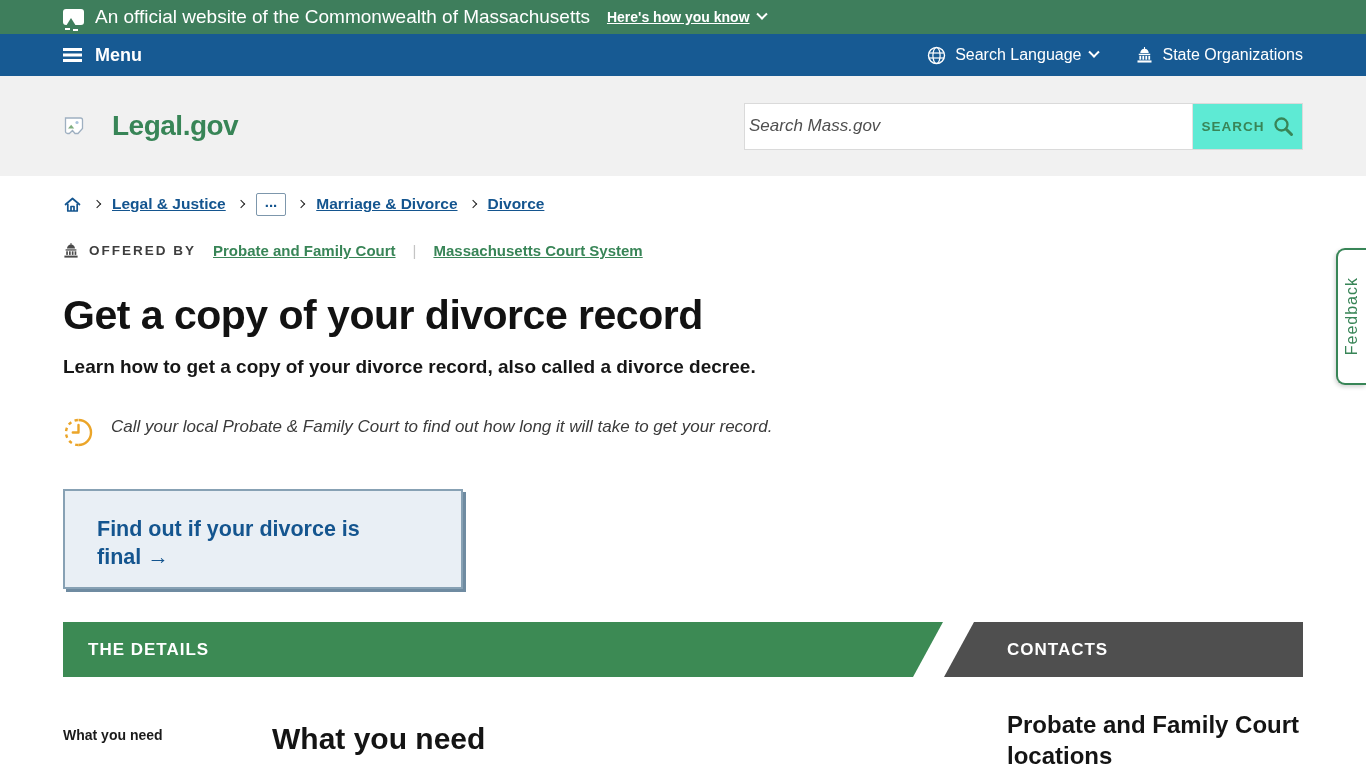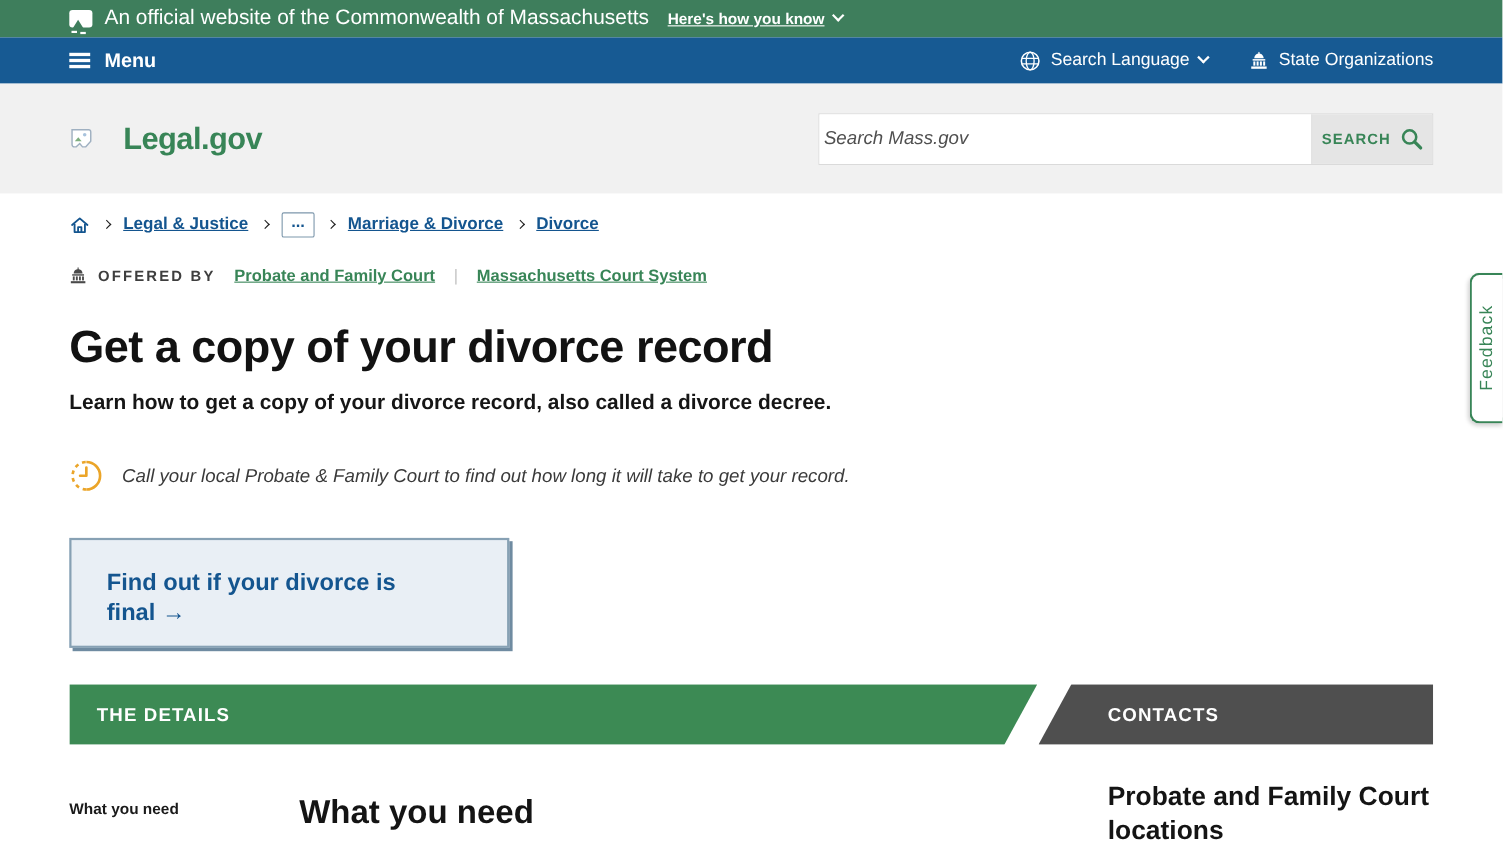--- a/index.html
+++ b/index.html
@@ -34,21 +34,21 @@
 
   
   .site-header { height:100px; background:var(--header-gray,#f1f1f1); }
   .site-header .container { height:100%; display:flex; align-items:center; justify-content:space-between; }
   .logo { display:flex; align-items:center; gap:27px; cursor:pointer; text-decoration:none; }
   .logo-text { color:var(--brand-green,#388557); font-size:28px; font-weight:700; letter-spacing:-0.5px; }
   .search-box { display:flex; width:559px; height:47px; background:#fff; border:1px solid #dadada; }
   .search-input { flex:1; border:none; outline:none; padding:0 4px; font-size:17px;
                   font-family:"Liberation Sans", sans-serif; color:#333; }
   .search-input::placeholder { font-style:italic; color:#4f4f4f; }
-  .search-btn { width:110px; background:#e5e5e5; border:none; border-left:1px solid #e2e2e2;
+  .search-btn { width:110px; background:#5eead4; border:none; border-left:1px solid #e2e2e2;
                 display:flex; align-items:center; justify-content:center; gap:8px; cursor:pointer; }
   .search-btn span { color:var(--brand-green,#388557); font-size:13.5px; font-weight:700; letter-spacing:1px; }
 
   
   main { background:#fff; }
   .breadcrumb { display:flex; align-items:center; gap:11px; padding-top:16px; height:40px; }
   .crumb-sep { display:inline-block; width:6px; height:6px; border-right:1.6px solid #1e1e1e;
                border-bottom:1.6px solid #1e1e1e; transform:rotate(-45deg); margin:0 1px; }
   .crumb-link { color:var(--link-blue,#14558f); font-size:15.5px; font-weight:700;
                 text-decoration:underline; cursor:pointer; }
@@ -61,21 +61,21 @@
   .offered-by { display:flex; align-items:center; gap:10px; margin-top:26px; }
   .offered-label { color:#3e3e3e; font-size:13.5px; font-weight:700; letter-spacing:2px; margin-right:7px; }
   .offered-link { color:var(--brand-green,#388557); font-size:15px; font-weight:700;
                   text-decoration:underline; cursor:pointer; }
   .offered-pipe { color:#c4c4c4; font-size:15px; margin:0 7px; }
 
   
   .page-title { margin-top:33px; font-size:41px; font-weight:700; color:#121212; letter-spacing:-0.5px; }
   .page-subtitle { margin-top:17px; font-size:19px; font-weight:700; color:#161616; }
 
-  .time-note { display:flex; align-items:center; gap:17px; margin-top:39px; }
+  .time-note { display:flex; gap:17px; margin-top:39px; }
   .time-note p { font-style:italic; font-size:17px; color:#3a3a3a; }
 
   
   .callout { display:block; margin-top:41px; width:400px; height:100px;
              background:var(--callout-bg,#e9eff5); border:2px solid var(--callout-border,#87a1b4);
              box-shadow:3px 3px 0 0 #6f8ba1; padding:24px 30px 0 32px; cursor:pointer;
              text-decoration:none; }
   .callout-text { width:300px; color:var(--link-blue,#14558f); font-size:21.5px; font-weight:700;
                   line-height:28px; }
 

